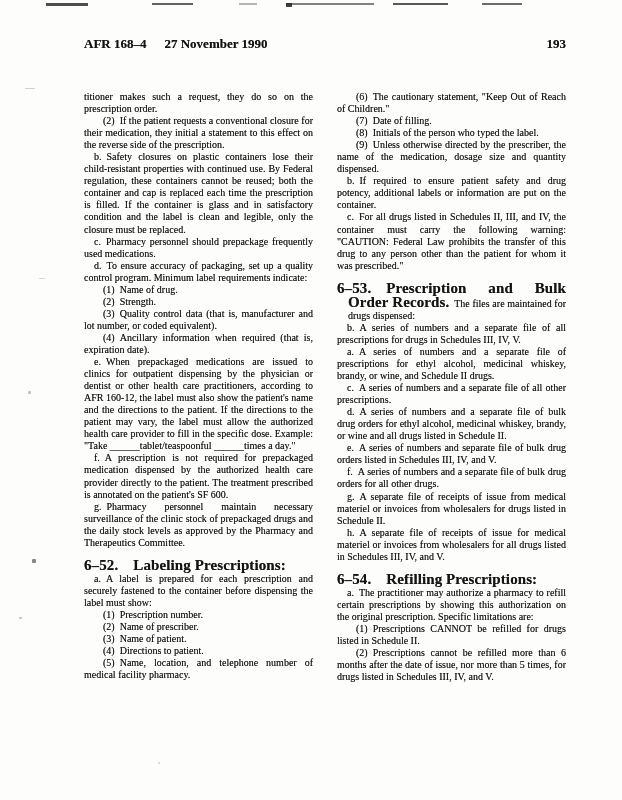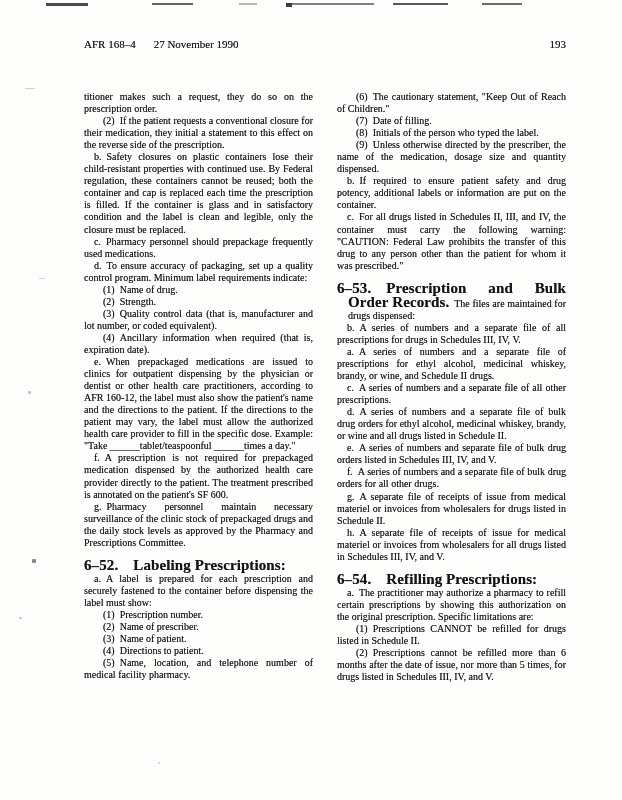--- a/index.html
+++ b/index.html
@@ -12,21 +12,21 @@
     overflow:hidden;
     text-shadow:0 0 0.35px rgba(0,0,0,0.55);
   }
   
   .scan-top { position:absolute; background:#2e2e2e; height:2px; top:3px; }
   .speck { position:absolute; background:#8a8a8a; border-radius:1px; }
 
   header.pghead {
     position:absolute; left:84px; top:38px; width:482px;
     display:flex; align-items:baseline;
-    font-weight:normal; font-size:11px; line-height:12px;
+    font-weight:bold; font-size:13px; line-height:12px;
   }
   .hdr-reg { margin-right:18px; }
   .hdr-spacer { flex:1; }
 
   .cols {
     position:absolute; left:84px; top:61px; width:482px;
     display:flex; gap:24px;
   }
   .col { width:229px;margin-top:30px; }
 
@@ -75,21 +75,21 @@
         <p class="blk ind2"><span>(2) If the patient requests a conventional closure for their medication, they initial a statement to this effect on the reverse side of the prescription.</span></p>
         <p class="blk ind1"><span>b. Safety closures on plastic containers lose their child-resistant properties with continued use. By Federal regulation, these containers cannot be reused; both the container and cap is replaced each time the prescription is filled. If the container is glass and in satisfactory condition and the label is clean and legible, only the closure must be replaced.</span></p>
         <p class="blk ind1"><span>c. Pharmacy personnel should prepackage frequently used medications.</span></p>
         <p class="blk ind1"><span>d. To ensure accuracy of packaging, set up a quality control program. Minimum label requirements indicate:</span></p>
         <p class="blk ind2"><span>(1) Name of drug.</span></p>
         <p class="blk ind2"><span>(2) Strength.</span></p>
         <p class="blk ind2"><span>(3) Quality control data (that is, manufacturer and lot number, or coded equivalent).</span></p>
         <p class="blk ind2"><span>(4) Ancillary information when required (that is, expiration date).</span></p>
         <p class="blk ind1"><span>e. When prepackaged medications are issued to clinics for outpatient dispensing by the physician or dentist or other health care practitioners, according to AFR 160-12, the label must also show the patient's name and the directions to the patient. If the directions to the patient may vary, the label must allow the authorized health care provider to fill in the specific dose. Example: "Take ______tablet/teaspoonful ______times a day."</span></p>
         <p class="blk ind1"><span>f. A prescription is not required for prepackaged medication dispensed by the authorized health care provider directly to the patient. The treatment prescribed is annotated on the patient's SF 600.</span></p>
-        <p class="blk ind1"><span>g. Pharmacy personnel maintain necessary surveillance of the clinic stock of prepackaged drugs and the daily stock levels as approved by the Pharmacy and Prescriptions Committee.</span></p>
+        <p class="blk ind1"><span>g. Pharmacy personnel maintain necessary surveillance of the clinic stock of prepackaged drugs and the daily stock levels as approved by the Pharmacy and Therapeutics Committee.</span></p>
         <p class="blk ind0 gap"><b>6–52. Labeling Prescriptions:</b></p>
         <p class="blk ind1"><span>a. A label is prepared for each prescription and securely fastened to the container before dispensing the label must show:</span></p>
         <p class="blk ind2"><span>(1) Prescription number.</span></p>
         <p class="blk ind2"><span>(2) Name of prescriber.</span></p>
         <p class="blk ind2"><span>(3) Name of patient.</span></p>
         <p class="blk ind2"><span>(4) Directions to patient.</span></p>
         <p class="blk ind2"><span>(5) Name, location, and telephone number of medical facility pharmacy.</span></p>
       </section>
     <section class="col" id="col-right">
         <p class="blk ind2"><span>(6) The cautionary statement, "Keep Out of Reach of Children."</span></p>

